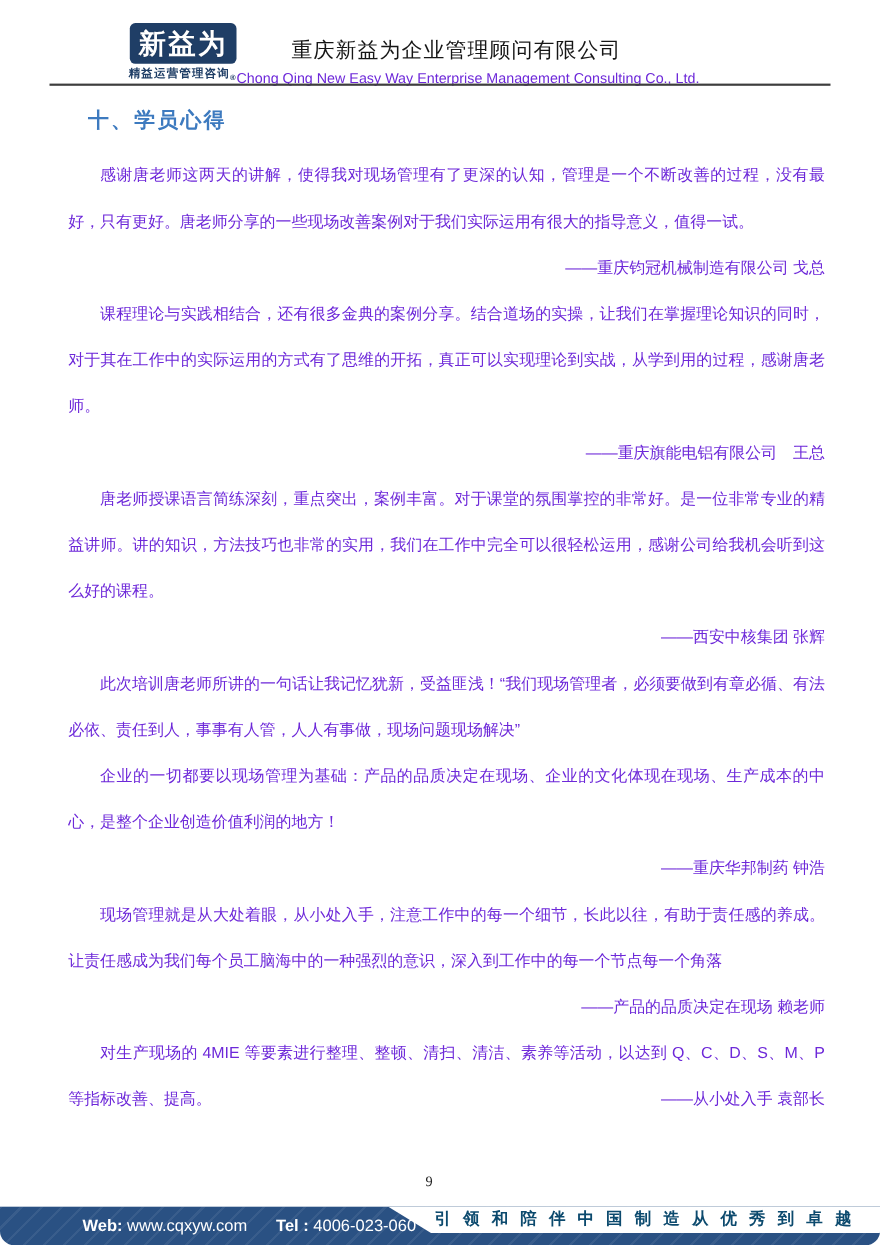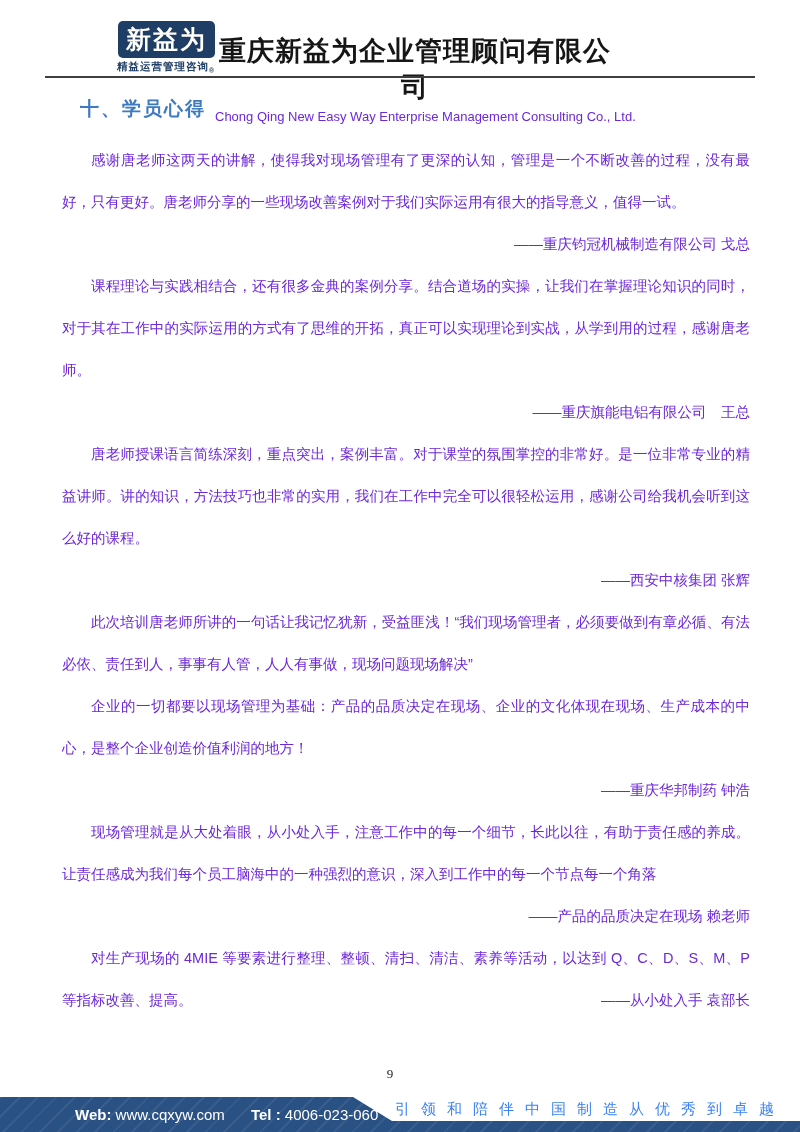--- a/index.html
+++ b/index.html
@@ -1,38 +1,39 @@
 <!DOCTYPE html>
 <html><head>
 <meta charset="utf-8">
 <style>
   * { margin:0; padding:0; box-sizing:border-box; }
   html,body { background:#fff; }
   .page {
     position:relative; width:800px; height:1132px; margin:0 auto;
     background:#ffffff; overflow:hidden;
     font-family:"Liberation Sans", sans-serif;
+    border-radius:13px;
   }
 
   
   .logo-box {
     position:absolute; left:118px; top:21px; width:97px; height:37px;
     background:#1f3e66; border-radius:5px;
     color:#ffffff; font-weight:bold; font-size:25px; letter-spacing:2px;
     display:flex; align-items:center; justify-content:center;
     text-shadow:0 0 1px #0d2240;
   }
   .logo-sub {
     position:absolute; left:117px; top:60px; width:100px;
     color:#1f3e66; font-size:10.5px; font-weight:bold; letter-spacing:1px;
     white-space:nowrap;
   }
   .logo-sub .reg { font-size:7px; vertical-align:sub; letter-spacing:0; }
   .header-text { position:absolute; left:215px; top:33px; width:400px; text-align:center; }
-  .company-cn { font-size:27px; font-weight:bold; color:#161616; letter-spacing:1px; }
+  .company-cn { font-size:19px; font-weight:normal; color:#161616; letter-spacing:1px; }
   .company-en {
     margin-top:4px; font-family:Liberation Sans, sans-serif;
     font-size:13px; color:#6d28d9; white-space:nowrap;
   }
   .header-rule { position:absolute; top:76px; left:45px; right:45px; border-top:2px solid #3e3e3e; }
 
   
   .section-title {
     position:absolute; top:96px; left:80px;
     color:#3d7abf; font-size:19px; font-weight:bold; letter-spacing:2px;
@@ -63,21 +64,21 @@
     position:absolute; left:75px; top:9px; color:#ffffff; font-size:15px; white-space:nowrap;
   }
   .footer-left b { font-weight:bold; }
   .footer-left .gap { display:inline-block; width:22px; }
   .footer-wedge {
     position:absolute; left:353px; right:0; top:0; height:24px; background:#ffffff;
     clip-path:polygon(0 0, 100% 0, 100% 100%, 39px 100%);
   }
   .footer-slogan {
     padding-left:42px; line-height:24px; white-space:nowrap;
-    color:#3b82f6; font-size:15px; font-weight:normal; letter-spacing:11px;
+    color:#0c4a6e; font-size:15px; font-weight:bold; letter-spacing:11px;
   }
 </style>
 </head>
 <body>
 
 <div class="page">
 
   <div>
     <div class="logo-box">
       <span>新益为</span>

